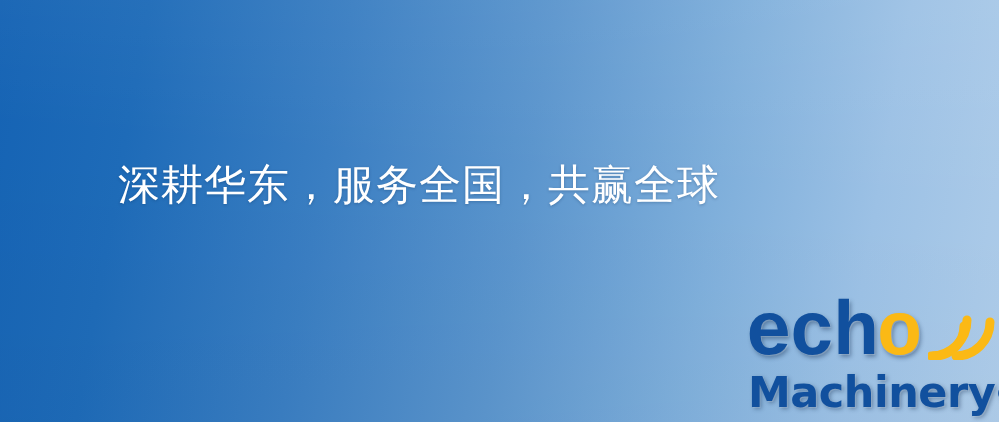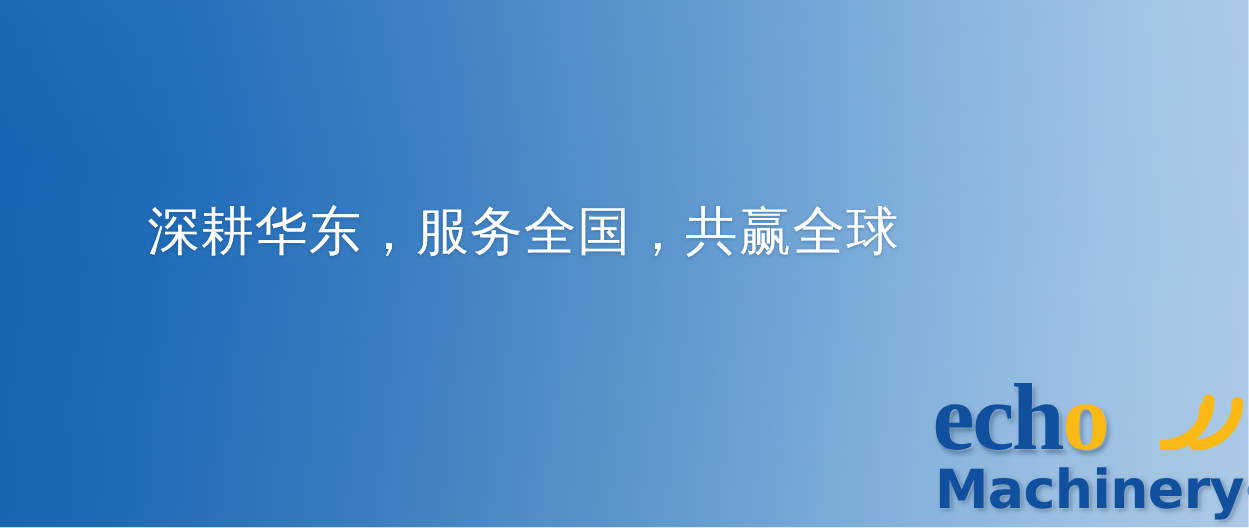--- a/index.html
+++ b/index.html
@@ -70,21 +70,21 @@
     left: 742px;
     top: 296px;
     width: 257px;
     height: 126px;
   }
 
   .logo-wordmark {
     position: absolute;
     left: 4px;
     top: 0px;
-    font-family: Liberation Serif, serif;
+    font-family: Liberation Mono, monospace;
     font-weight: bold;
     font-size: 76px;
     line-height: 76px;
     letter-spacing: -2px;
     white-space: nowrap;
   }
   .logo-ech {
     color: #11509e;
     text-shadow:
        1px 1px 0 rgba(255,255,255,0.18),

